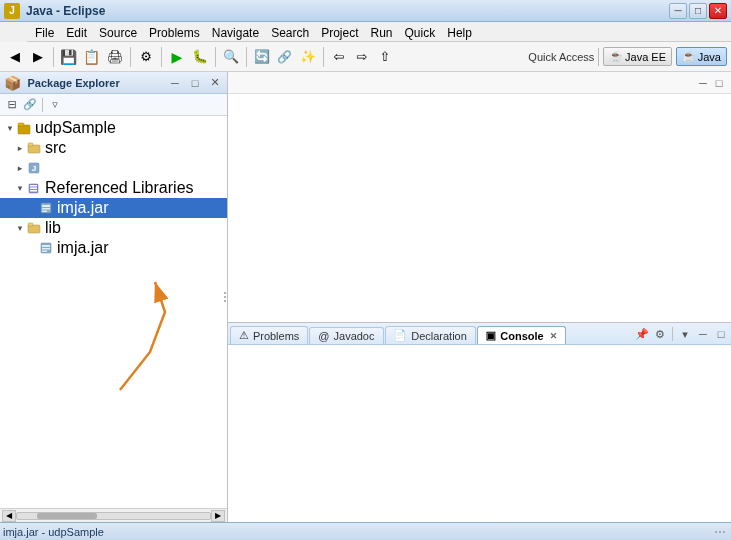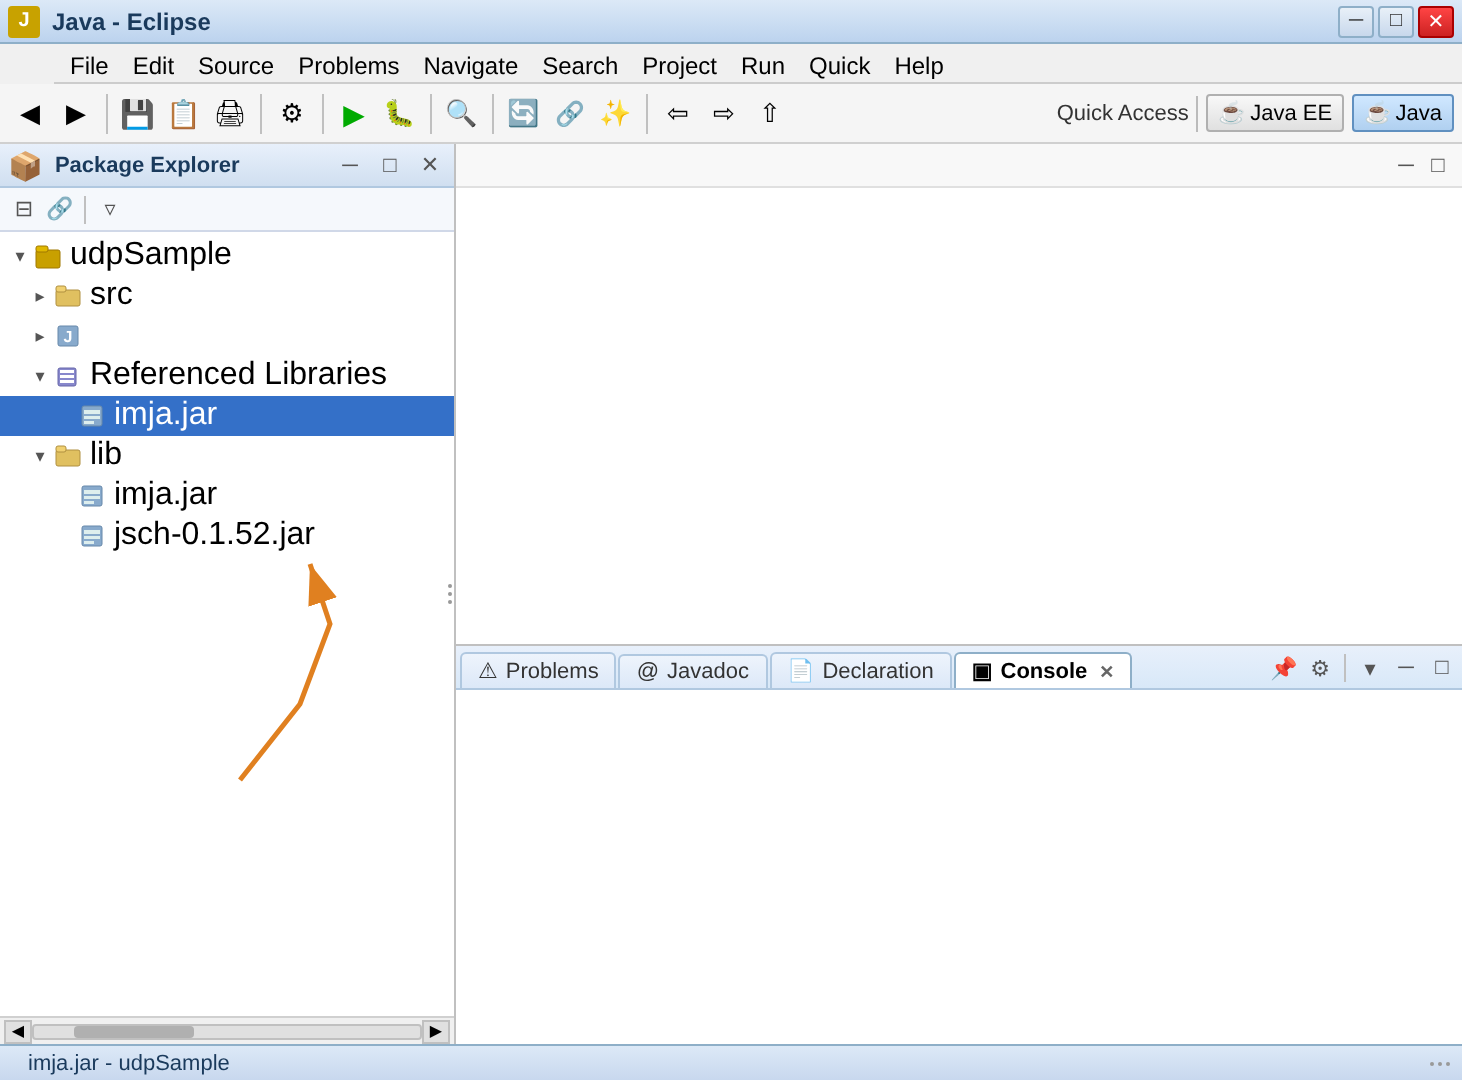--- a/index.html
+++ b/index.html
@@ -276,21 +276,21 @@
     .status-bar {
       position: absolute;
       bottom: 0;
       left: 0;
       right: 0;
       height: 18px;
       background: linear-gradient(to bottom, #dce9f7, #c8d8ee);
       border-top: 1px solid #8eafc8;
       display: flex;
       align-items: center;
-      padding: 0 14px;
+      padding: 0 3px;
       font-size: 11px;
       color: #1a3a5c;
     }
   </style>
 </head>
 <body>
 
 <div class="title-bar">
   <div class="title-bar-left">
     <div class="title-bar-icon">J</div>
@@ -455,33 +455,20 @@
           <svg width="14" height="12" viewBox="0 0 14 12">
             <rect x="2" y="1" width="10" height="10" rx="1" fill="#88aacc" stroke="#6688aa" stroke-width="0.5"></rect>
             <rect x="3" y="3" width="8" height="2" fill="#ddeeee"></rect>
             <rect x="3" y="6" width="8" height="1.5" fill="#ddeeee"></rect>
             <rect x="3" y="8.5" width="5" height="1.5" fill="#ddeeee"></rect>
           </svg>
         </span>
         <span class="tree-label">imja.jar</span>
       </div>
 
-      <div class="tree-item">
-        <span class="tree-indent" style="display:inline-block;width:26px;"></span>
-        <span class="tree-arrow"></span>
-        <span class="tree-icon">
-          <svg width="14" height="12" viewBox="0 0 14 12">
-            <rect x="2" y="1" width="10" height="10" rx="1" fill="#88aacc" stroke="#6688aa" stroke-width="0.5"></rect>
-            <rect x="3" y="3" width="8" height="2" fill="#ddeeee"></rect>
-            <rect x="3" y="6" width="8" height="1.5" fill="#ddeeee"></rect>
-            <rect x="3" y="8.5" width="5" height="1.5" fill="#ddeeee"></rect>
-          </svg>
-        </span>
-        <span class="tree-label">jsch-0.1.52.jar</span>
-      </div>
 
     </div>
 
     <svg style="position:absolute;top:0;left:0;width:228px;height:100%;pointer-events:none;overflow:visible;">
 
       <defs>
         <marker id="arrowhead" markerWidth="8" markerHeight="6" refX="8" refY="3" orient="auto">
           <polygon points="0 0, 8 3, 0 6" fill="#e08020"></polygon>
         </marker>
       </defs>

